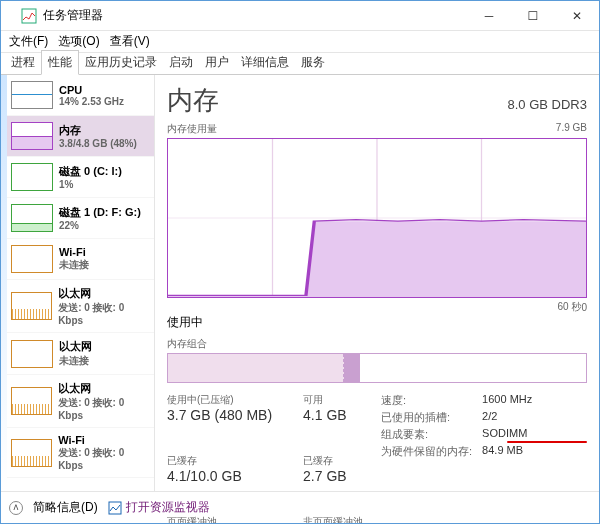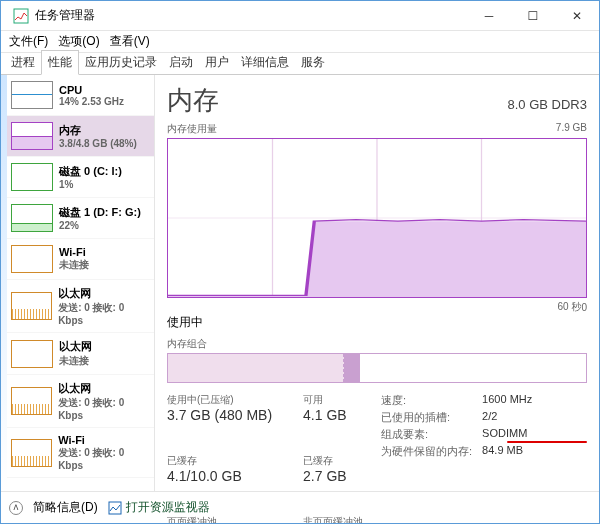--- a/index.html
+++ b/index.html
@@ -1,17 +1,17 @@
 <!DOCTYPE html>
 <html><head>
 <meta charset="utf-8">
 <style>
   * { box-sizing: border-box; margin: 0; padding: 0; }
   body { font-family: "Microsoft YaHei", "Segoe UI", sans-serif; font-size: 12px; background: #fff; color: #000; width: 600px; height: 524px; overflow: hidden; border: 1px solid #5a9bd8; position: relative; }
-  .titlebar { height: 30px; display: flex; align-items: center; padding: 0 0 0 12px; border-bottom: 1px solid #e5e5e5; }
+  .titlebar { height: 30px; display: flex; align-items: center; padding: 0 0 0 20px; border-bottom: 1px solid #e5e5e5; }
   .titlebar .icon { width: 16px; height: 16px; margin-right: 6px; }
   .titlebar .title { flex: 1; font-size: 12px; }
   .titlebar .win-btn { width: 44px; height: 30px; display: flex; align-items: center; justify-content: center; color: #333; }
   .menubar { height: 22px; display: flex; gap: 10px; padding: 0 8px; align-items: center; font-size: 12px; border-bottom: 1px solid #e5e5e5; }
   .tabbar { height: 22px; display: flex; padding: 0 4px; border-bottom: 1px solid #ccc; align-items: flex-end; font-size: 12px; }
   .tabbar .tab { padding: 3px 6px; color: #333; }
   .tabbar .tab.active { border: 1px solid #ccc; border-bottom: 1px solid #fff; background: #fff; margin-bottom: -1px; }
   .content { display: flex; height: 416px; }
   .leftdeco { width: 6px; background: linear-gradient(#cfe6ff, #fff); }
   .sidebar { width: 148px; border-right: 1px solid #e5e5e5; overflow: hidden; }
@@ -47,21 +47,21 @@
   .stats { margin-top:10px; display:flex; gap:18px; }
   .stats-left { display:grid; grid-template-columns: auto auto; column-gap:12px; row-gap:2px;gap:31px; }
   .stat-lab { font-size:10px; color:#666; }
   .stat-val { font-size:14px; color:#333; }
   .stats-right { display:grid; grid-template-columns:auto auto; column-gap:10px; row-gap:2px; font-size:11px; align-content:start; }
   .stats-right .rlab { color:#666; }
   .stats-right .rval { color:#333; }
   .redline { position:absolute; left:352px; top:366px; width:80px; height:2px; background:#d00; border-radius:2px; }
   .footer { height: 32px; border-top:1px solid #e5e5e5; display:flex; align-items:center; padding:0 8px; gap:10px; font-size:12px; }
   .footer .chv { display:inline-block; border:1px solid #888; border-radius:50%; width:14px; height:14px; text-align:center; line-height:12px; font-size:10px; color:#444; }
-  .footer .link { color:#14532d; display:flex; align-items:center; gap:4px; }
+  .footer .link { color:#701a75; display:flex; align-items:center; gap:4px; }
   .link .rm-icon{ width:14px; height:14px; }
 </style>
 </head>
 <body>
 
 <div class="titlebar">
   <svg class="icon" viewBox="0 0 16 16">
       <rect x="1" y="1" width="14" height="14" fill="none" stroke="#2a7" stroke-width="1"></rect>
       <polyline points="2,12 5,9 8,11 11,5 14,8" fill="none" stroke="#d33" stroke-width="1"></polyline>
     </svg>

